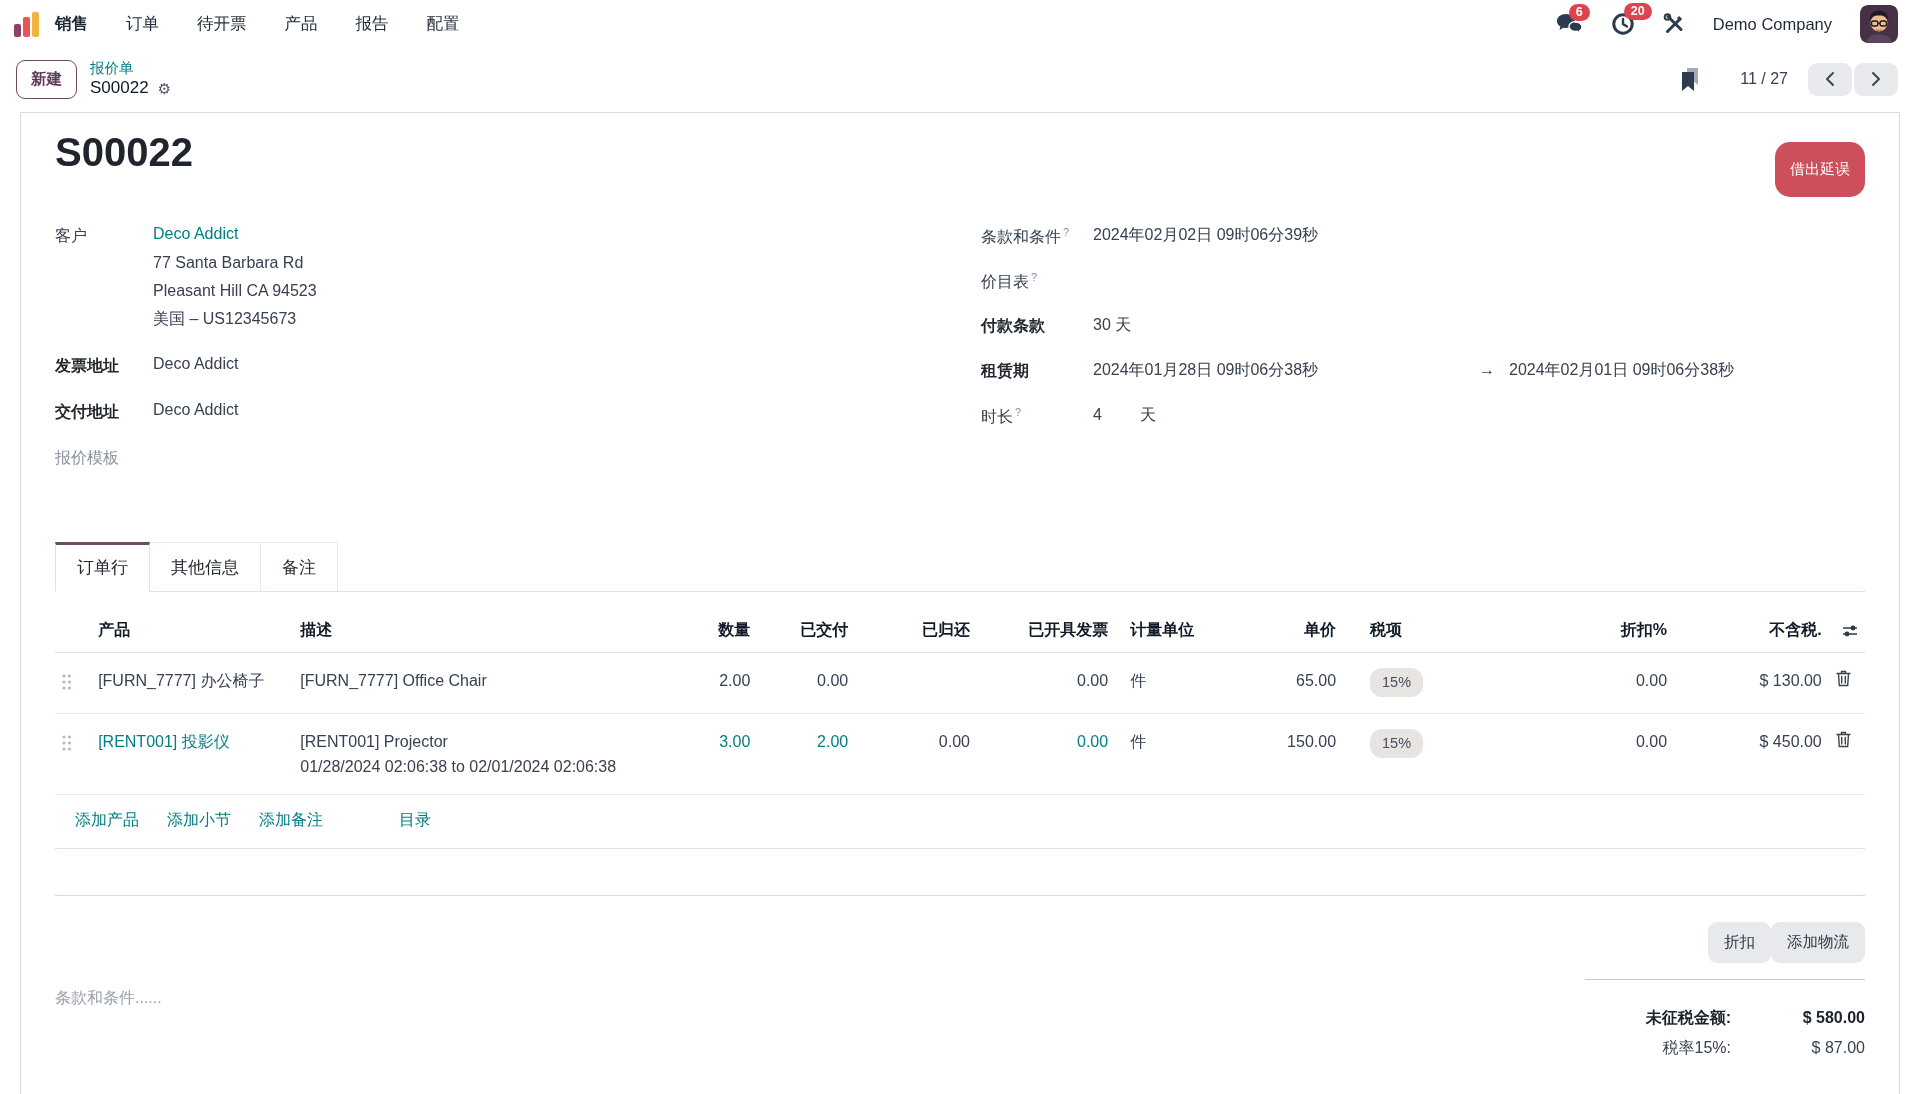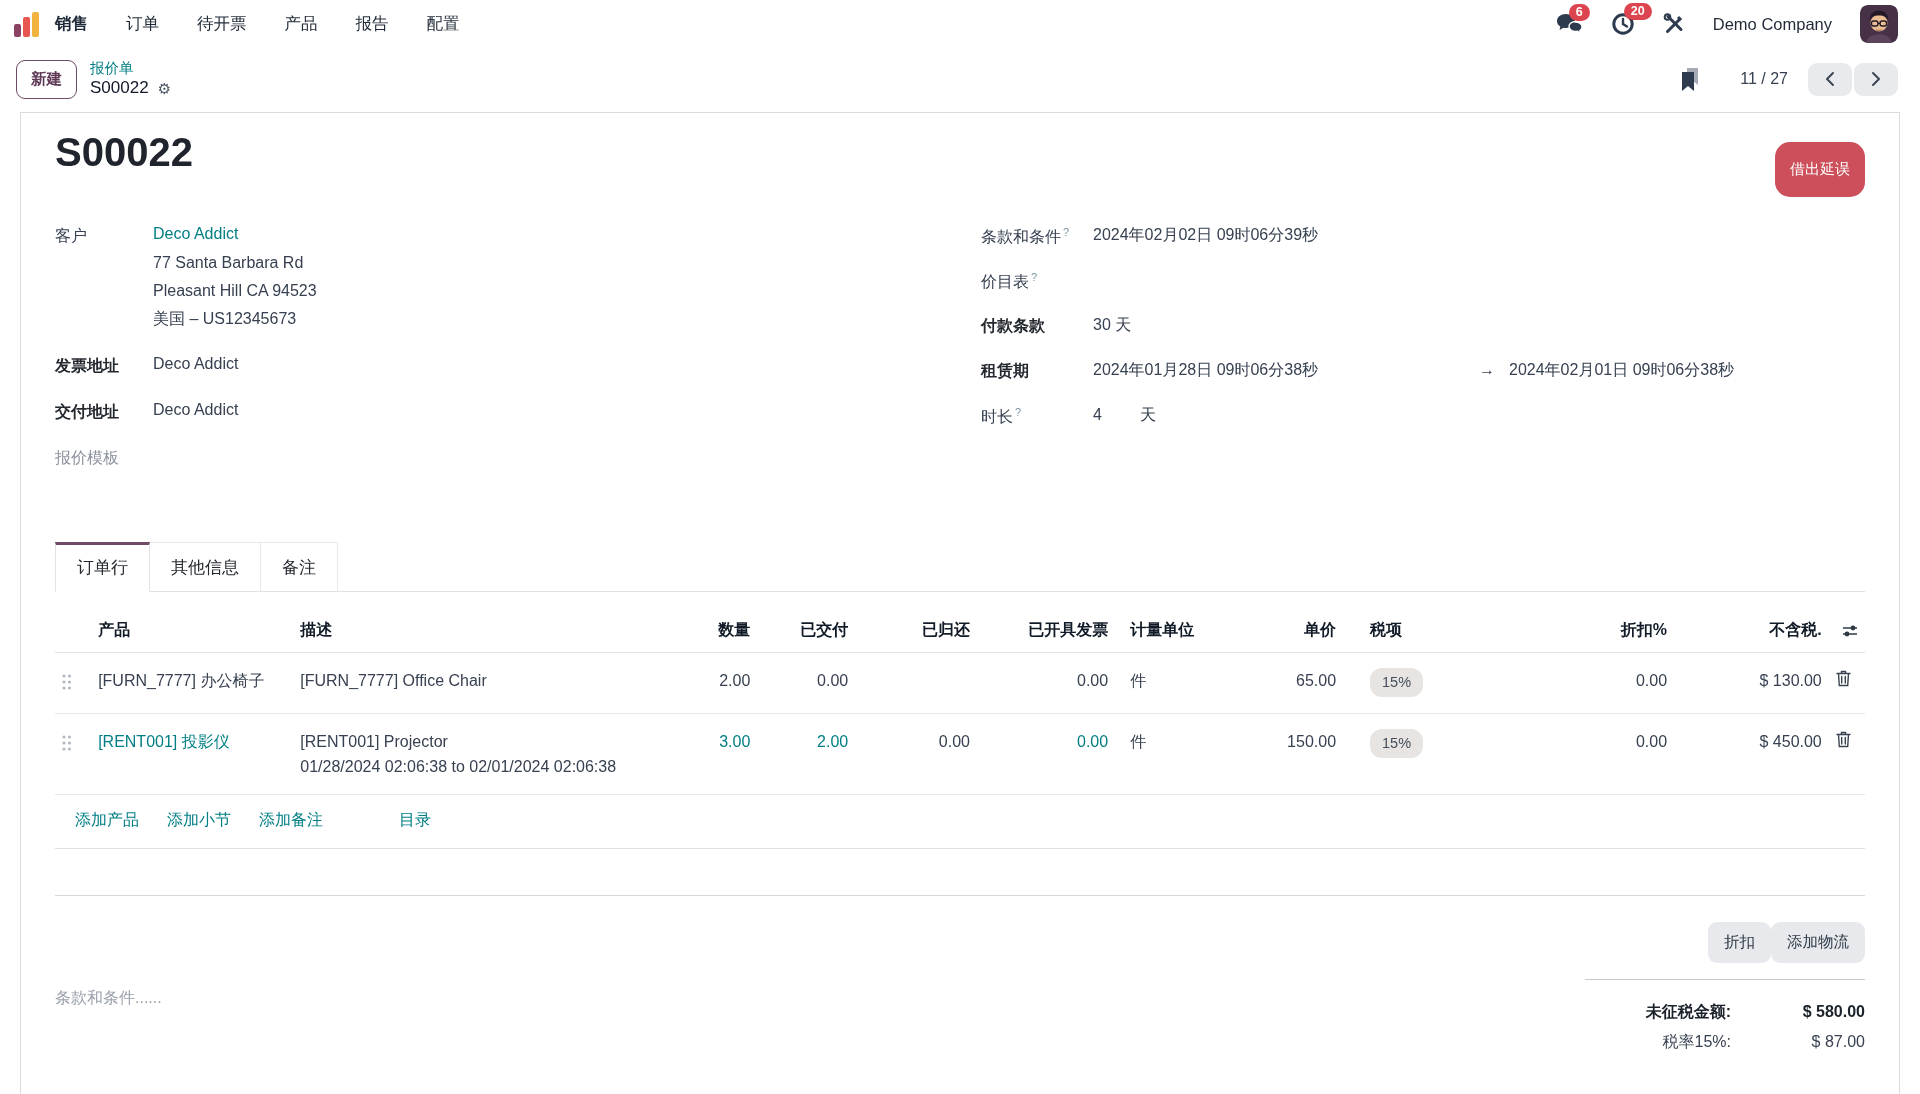--- a/index.html
+++ b/index.html
@@ -98,21 +98,21 @@
   .add-links .cat { margin-left:48px; }
   .empty-row { height:47px; border-bottom:1px solid #d6d9de; }
 
   
   .bottom { display:flex; padding-top:26px; }
   .terms { color:#9aa1ac; font-size:16px; margin-top:66px; cursor:text; }
   .bottom-right { margin-left:auto; width:280px; }
   .btn-row { display:flex; justify-content:flex-end; }
   .gbtn { background:#e7e9ed; border:none; border-radius:9px; padding:10px 16px;
     font-size:15.5px; color:#2f3a47; cursor:pointer; font-family:inherit; }
-  .totals { border-top:1px solid #c6cad1; margin-top:16px; padding-top:22px; }
+  .totals { border-top:1px solid #c6cad1; margin-top:16px; padding-top:28px; }
   .trow { display:flex; justify-content:flex-end; align-items:baseline; margin-bottom:9px; }
   .tlabel { font-size:16px; color:#374151; }
   .tvalue { width:134px; text-align:right; font-size:16px; color:#374151; }
   .trow.bold .tlabel, .trow.bold .tvalue { font-weight:700; color:#1c222b; }
   .trow.grand { margin-top:4px; }
   .trow.grand .tlabel { font-weight:700; font-size:17px; color:#1c222b; }
   .trow.grand .tvalue { font-weight:700; font-size:23px; color:#1c222b;
     border-top:1px solid #9aa0a8; padding-top:8px; }
 
   svg { display:block; }

